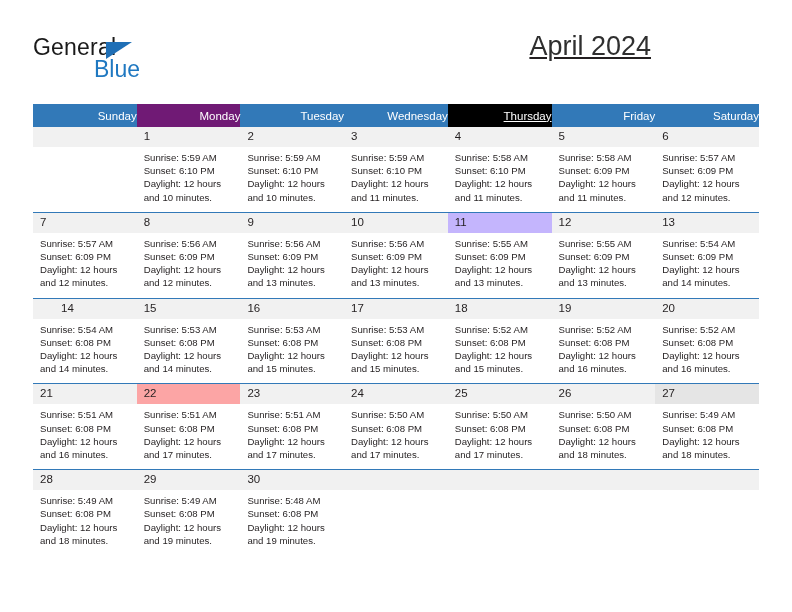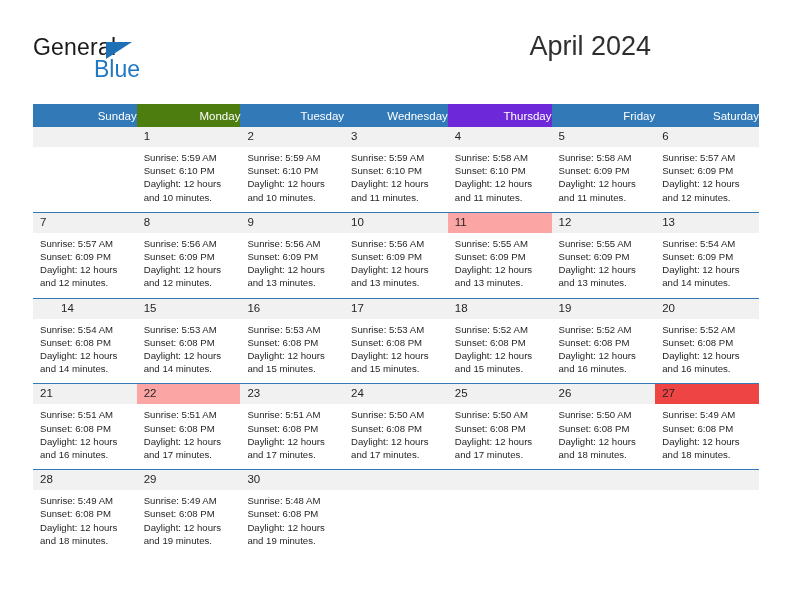--- a/index.html
+++ b/index.html
@@ -61,20 +61,21 @@
     font-size: 23px;
     color: #1f78c1;
     font-family: "Liberation Sans", sans-serif;
   }
 
   .title-block {
     position: absolute;
     right: 0;
     top: 0;
     text-align: right;
+    text-decoration: underline;
   }
   .title-main {
     font-size: 27px;
     color: #2f2f2f;
     line-height: 32px;
     white-space: nowrap;
   }
   .title-sub {
     font-size: 15px;
     color: #2f2f2f;
@@ -159,24 +160,24 @@
       <div class="title-main">April 2024</div>
     </div>
 
   </div>
 
   <div class="calendar">
     <table class="cal-table">
       <thead>
         <tr id="weekday-row">
             <th style="background: rgb(50, 121, 184);">Sunday</th>
-            <th style="background: #4d7c0f;">Monday</th>
+            <th style="background: #701a75;">Monday</th>
             <th style="background: rgb(50, 121, 184);">Tuesday</th>
             <th style="background: rgb(50, 121, 184); margin-left: 28px;">Wednesday</th>
-            <th style="background: #6d28d9;">Thursday</th>
+            <th style="background: #000000; text-decoration: underline;">Thursday</th>
             <th style="background: rgb(50, 121, 184);">Friday</th>
             <th style="background: rgb(50, 121, 184);">Saturday</th>
           </tr>
       </thead>
       <tbody id="weeks-body">
           <tr class="week-row">
             <td>
               <div class="cell-inner cell-blank">
                 <div class="daynum empty" style="background: rgb(241, 241, 241);">&nbsp;</div>
                 <div class="details">
@@ -294,21 +295,21 @@
                 <div class="details">
                   <div>Sunrise: 5:56 AM</div>
                   <div>Sunset: 6:09 PM</div>
                   <div>Daylight: 12 hours</div>
                   <div>and 13 minutes.</div>
                 </div>
               </div>
             </td>
             <td>
               <div class="cell-inner">
-                <div class="daynum" style="background: #fca5a5;">11</div>
+                <div class="daynum" style="background: #c4b5fd;">11</div>
                 <div class="details">
                   <div>Sunrise: 5:55 AM</div>
                   <div>Sunset: 6:09 PM</div>
                   <div>Daylight: 12 hours</div>
                   <div>and 13 minutes.</div>
                 </div>
               </div>
             </td>
             <td>
               <div class="cell-inner">
@@ -474,21 +475,21 @@
                 <div class="details">
                   <div>Sunrise: 5:50 AM</div>
                   <div>Sunset: 6:08 PM</div>
                   <div>Daylight: 12 hours</div>
                   <div>and 18 minutes.</div>
                 </div>
               </div>
             </td>
             <td>
               <div class="cell-inner">
-                <div class="daynum" style="background: #ef4444;">27</div>
+                <div class="daynum" style="background: #e5e5e5;">27</div>
                 <div class="details">
                   <div>Sunrise: 5:49 AM</div>
                   <div>Sunset: 6:08 PM</div>
                   <div>Daylight: 12 hours</div>
                   <div>and 18 minutes.</div>
                 </div>
               </div>
             </td>
           </tr>
           <tr class="week-row">

